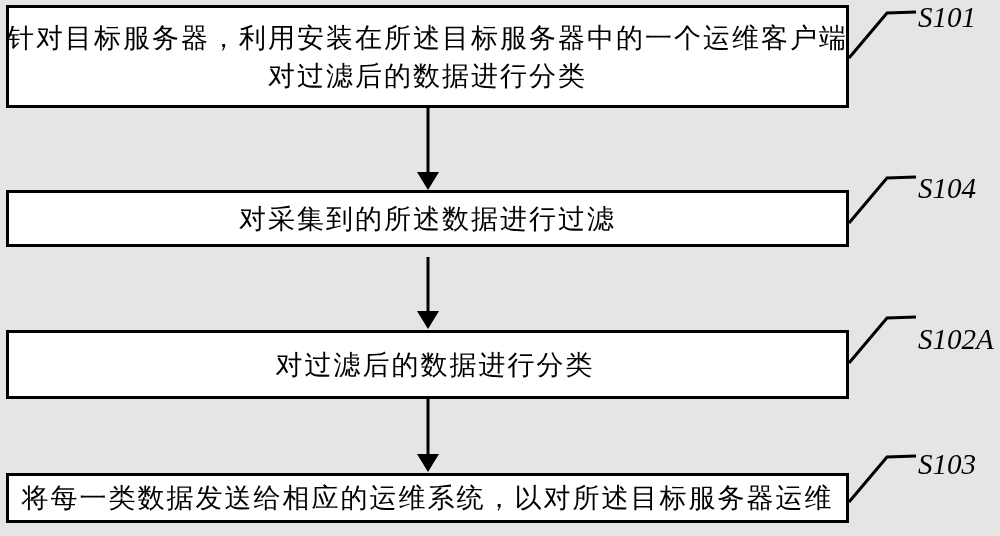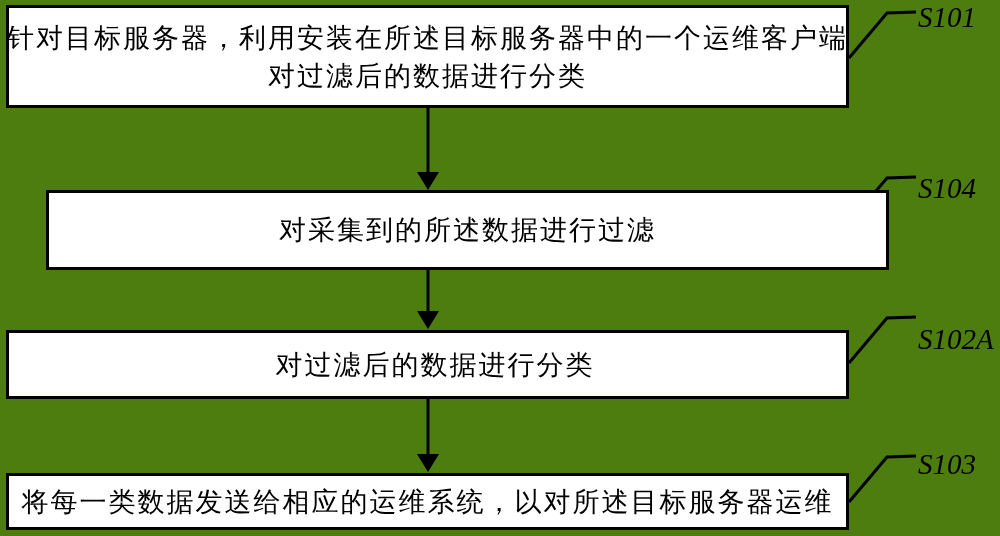--- a/index.html
+++ b/index.html
@@ -4,21 +4,21 @@
 <style>
   html, body {
     margin: 0;
     padding: 0;
     background: #ffffff;
   }
   .canvas {
     position: relative;
     width: 1000px;
     height: 536px;
-    background: #4d7c0f;
+    background: #e5e5e5;
     overflow: hidden;
     font-family: "Liberation Serif", "DejaVu Serif", serif;
     color: #000000;
   }
   .connector-layer {
     position: absolute;
     left: 0;
     top: 0;
     width: 1000px;
     height: 536px;
@@ -34,23 +34,23 @@
     flex-direction: column;
     align-items: center;
     justify-content: center;
     text-align: center;
     font-size: 27px;
     letter-spacing: 2px;
     line-height: 38px;
     font-family: "Liberation Serif", "DejaVu Serif", serif;
   }
   .box-1 { top: 5px;   height: 103px; }
-  .box-2 { top: 190px; height: 80px; margin-left: 40px;  }
+  .box-2 { top: 190px; height: 57px;  }
   .box-3 { top: 330px; height: 69px; padding-left: 15px;  }
-  .box-4 { top: 473px; height: 57px;  }
+  .box-4 { top: 473px; height: 50px;  }
   .box-line {
     white-space: nowrap;
   }
   .step-label {
     position: absolute;
     left: 918px;
     font-size: 29px;
     line-height: 30px;
     white-space: nowrap;
     font-family: "Liberation Serif", "DejaVu Serif", serif;

